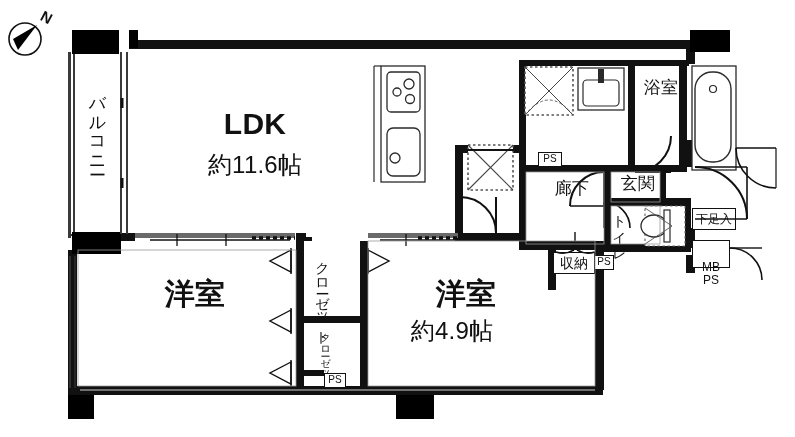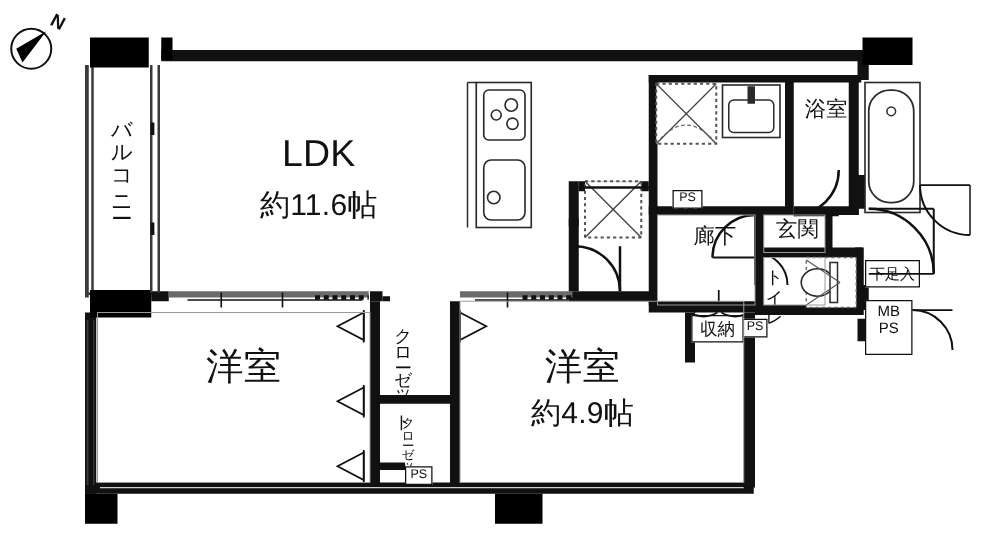--- a/index.html
+++ b/index.html
@@ -44,21 +44,21 @@
   }
   .label.vert {
     writing-mode: vertical-rl;
     text-orientation: upright;
     white-space: nowrap;
     line-height: 1.0;
     letter-spacing: 1px;
   }
   .room-name {
     font-size: 30px;
-    font-weight: 400;
+    font-weight: 700;
   }
   .room-size {
     font-size: 24px;
     font-weight: 500;
   }
   .lbl-lg { font-size: 17px; }
   .lbl-md { font-size: 14px; }
   .lbl-sm { font-size: 12px; }
   .lbl-xs { font-size: 10px; }
   .boxed {
@@ -160,39 +160,39 @@
   <div class="hairline" style="left:120px; top:52px; width:2px; height:182px;"></div>
   <div class="hairline" style="left:126px; top:52px; width:2px; height:182px;"></div>
   <div class="label vert lbl-lg" style="left:89px; top:84px;">バルコニー</div>
 
   <div class="label room-name" style="left:165px; top:108px; width:180px;">LDK</div>
   <div class="label room-size" style="left:165px; top:152px; width:180px;">約11.6帖</div>
 
   <div class="label room-name" style="left:110px; top:278px; width:170px;">洋室</div>
 
   <div class="label room-name" style="left:386px; top:278px; width:160px;">洋室</div>
-  <div class="label room-size" style="left:386px; top:318px; width:160px;">約4.9帖</div>
+  <div class="label room-size" style="left:372px; top:318px; width:160px;">約4.9帖</div>
 
   <div class="label vert lbl-md" style="left:316px; top:252px;">クローゼット</div>
   <div class="label vert lbl-xs" style="left:320px; top:326px;">クローゼット</div>
 
 
   <div class="label lbl-lg" style="left:636px; top:79px; width:50px;">浴室</div>
 
   <div class="label lbl-lg" style="left:545px; top:180px; width:54px;">廊下</div>
 
   <div class="label lbl-lg" style="left:612px; top:175px; width:52px;">玄関</div>
 
   <div class="label vert lbl-md" style="left:613px; top:205px;">トイレ</div>
 
   <div class="boxed lbl-md" style="left:553px; top:252px; width:42px; height:22px; padding-top:3px;">収納</div>
 
   <div class="boxed lbl-sm" style="left:692px; top:208px; width:44px; height:22px; padding-top:4px;">下足入</div>
 
-  <div class="boxed lbl-sm" style="left:692px; top:240px; width:38px; height:44px; padding-top:2px; white-space:pre-line;">MB
+  <div class="boxed lbl-sm" style="left:692px; top:240px; width:38px; height:28px; padding-top:20px; white-space:pre-line;">MB
 PS</div>
 
   <div class="boxed lbl-xs" style="left:538px; top:152px; width:24px; height:15px; padding-top:1px;">PS</div>
   <div class="boxed lbl-xs" style="left:594px; top:255px; width:20px; height:15px; padding-top:1px;">PS</div>
   <div class="boxed lbl-xs" style="left:324px; top:373px; width:22px; height:15px; padding-top:1px;">PS</div>
 
   <svg class="overlay" viewBox="0 0 795 437">
 
     <g>
       <rect x="381" y="66" width="44" height="116" fill="#ffffff" stroke="#2a2a2a" stroke-width="1.3"></rect>

